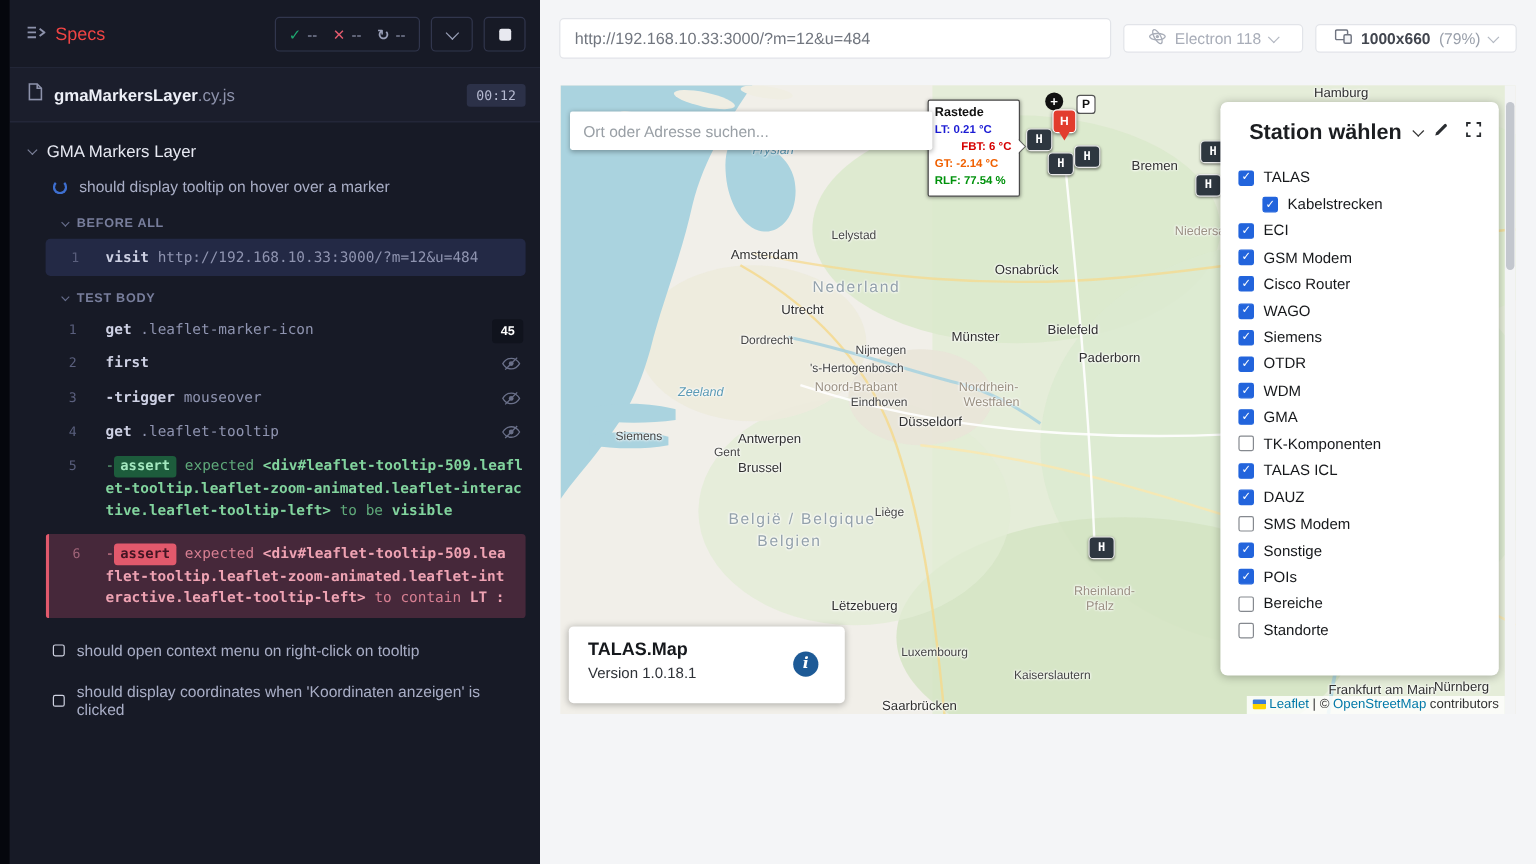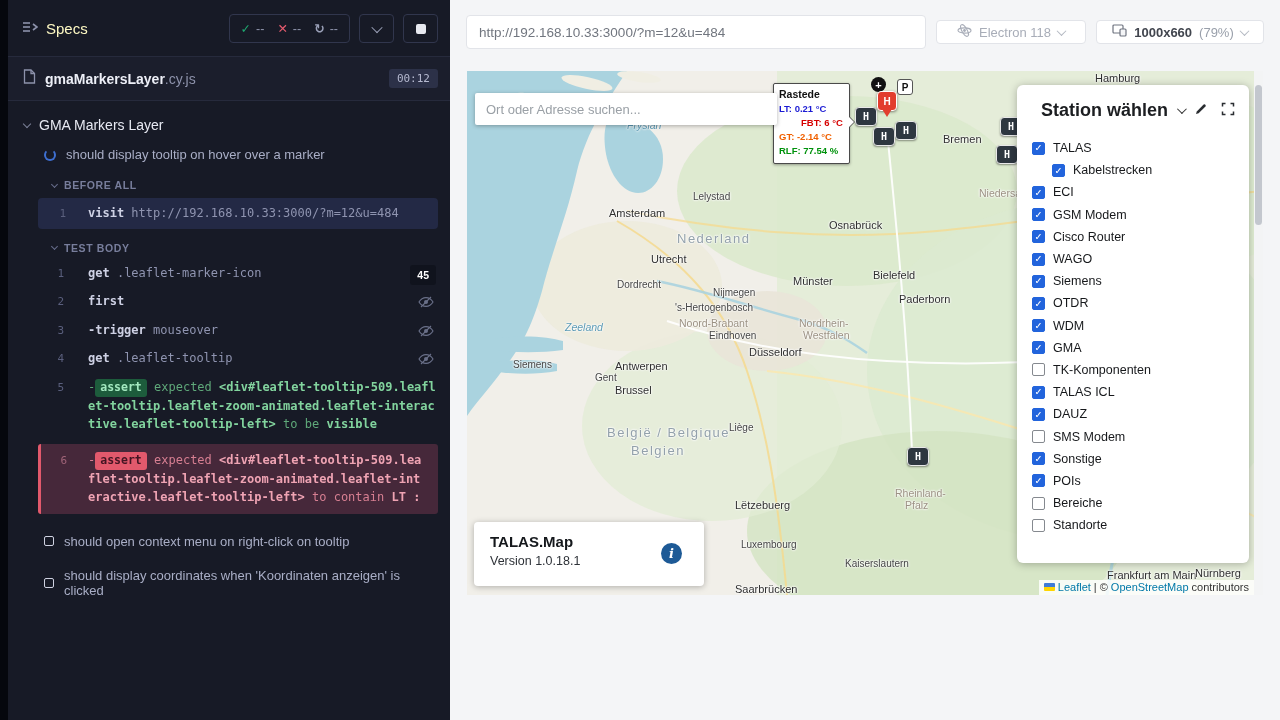--- a/index.html
+++ b/index.html
@@ -5,21 +5,21 @@
   * { box-sizing: border-box; margin: 0; padding: 0; }
   html,body { width:1280px; height:720px; overflow:hidden; }
   body { display:flex; font-family:"Liberation Sans","DejaVu Sans",sans-serif; background:#f4f5f7; }
 
   
   .runner { flex:0 0 450px; width:450px; height:720px; background:#171a26; position:relative; color:#9095ad; }
   .edge-strip { position:absolute; left:0; top:0; width:8px; height:100%; background:#05070d; }
   .runner-inner { margin-left:8px; height:100%; display:flex; flex-direction:column; overflow:hidden; }
 
   .r-header { display:flex; align-items:center; padding:14px 12px 13px 14px; border-bottom:1px solid #262a3c; }
-  .specs-btn { display:flex; align-items:center; gap:8px; color:#fef9c3; font-size:15px; }
+  .specs-btn { display:flex; align-items:center; gap:8px; color:#ef4444; font-size:15px; }
   .r-header-right { margin-left:auto; display:flex; align-items:center; }
   .stats-group { display:flex; align-items:center; gap:13px; border:1px solid #31364d; border-radius:4px; padding:6px 11px; font-size:12.5px; }
   .stat { display:flex; align-items:center; gap:5px; color:#9095ad; }
   .stat .ic-pass { color:#1fa971; font-weight:700; }
   .stat .ic-fail { color:#e45b6e; font-weight:700; }
   .stat .ic-pend { color:#9aa0b8; font-weight:700; }
   .icon-btn { width:35px; height:29px; border:1px solid #31364d; border-radius:4px; margin-left:9px; display:flex; align-items:center; justify-content:center; background:transparent; cursor:pointer; }
   .chev-dn { width:8px; height:8px; border-right:1.6px solid #9aa0b8; border-bottom:1.6px solid #9aa0b8; transform:rotate(45deg) translate(-1px,-1px); }
   .stop-sq { width:10px; height:10px; background:#e8e9f0; border-radius:2px; }
 
@@ -346,22 +346,22 @@
         <span class="mlabel city" style="left: 282px; top: 275px;">Düsseldorf</span>
         <span class="mlabel city" style="left: 326px; top: 204px;">Münster</span>
         <span class="mlabel city" style="left: 362px; top: 148px;">Osnabrück</span>
         <span class="mlabel city" style="left: 406px; top: 198px;">Bielefeld</span>
         <span class="mlabel city" style="left: 432px; top: 222px;">Paderborn</span>
         <span class="mlabel region" style="left: 332px; top: 246px;">Nordrhein-</span>
         <span class="mlabel region" style="left: 336px; top: 258px;">Westfalen</span>
         <span class="mlabel region" style="left: 428px; top: 416px;">Rheinland-</span>
         <span class="mlabel region" style="left: 438px; top: 428px;">Pfalz</span>
         <span class="mlabel city" style="left: 640px; top: 498px;">Frankfurt am Main</span>
-        <span class="mlabel city" style="left: 226px; top: 428px; margin-left: 42px;">Lëtzebuerg</span>
-        <span class="mlabel city-sm" style="left: 260px; top: 468px; padding-left: 14px;">Luxembourg</span>
+        <span class="mlabel city" style="left: 226px; top: 428px;">Lëtzebuerg</span>
+        <span class="mlabel city-sm" style="left: 270px; top: 468px; padding-left: 14px;">Luxembourg</span>
         <span class="mlabel city" style="left: 268px; top: 512px;">Saarbrücken</span>
         <span class="mlabel city-sm" style="left: 378px; top: 487px;">Kaiserslautern</span>
         <span class="mlabel city" style="left: 728px; top: 496px;">Nürnberg</span>
       </div>
     <div class="map-markers">
         <div class="marker plus" style="left: 404px; top: 6px;">+</div>
         <div class="marker pbtn" style="left: 430px; top: 8px;">P</div>
         <div class="marker station" style="left: 388px; top: 36px;">H</div>
         <div class="marker station" style="left: 406px; top: 56px;">H</div>
         <div class="marker station" style="left: 428px; top: 50px;">H</div>

